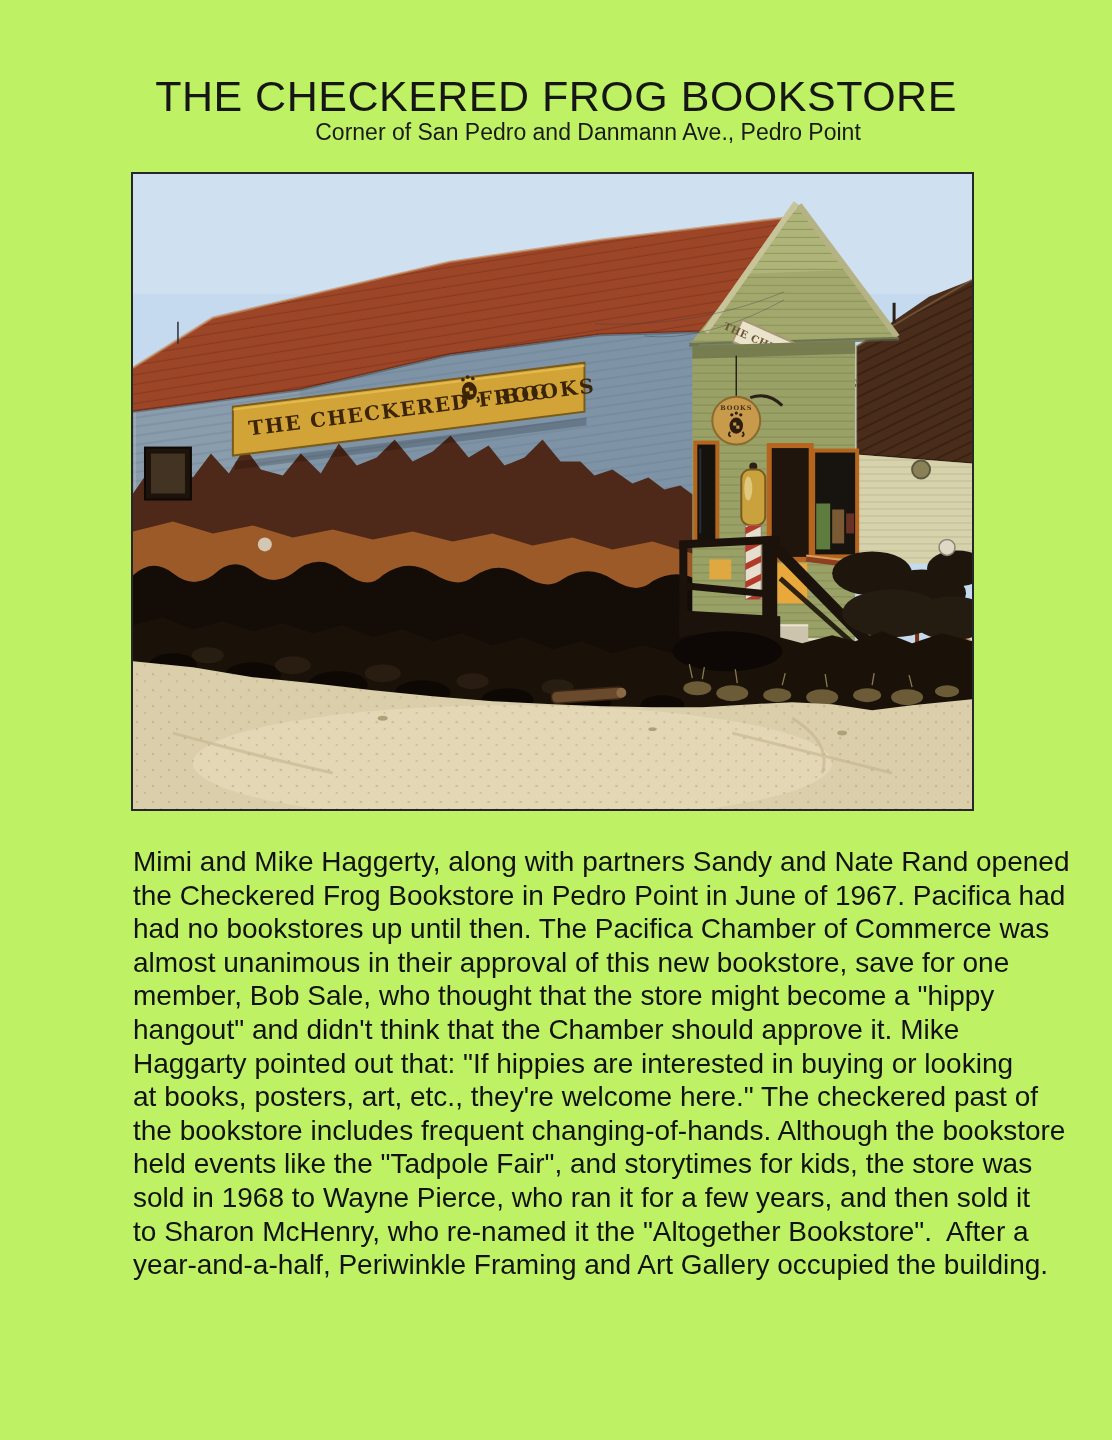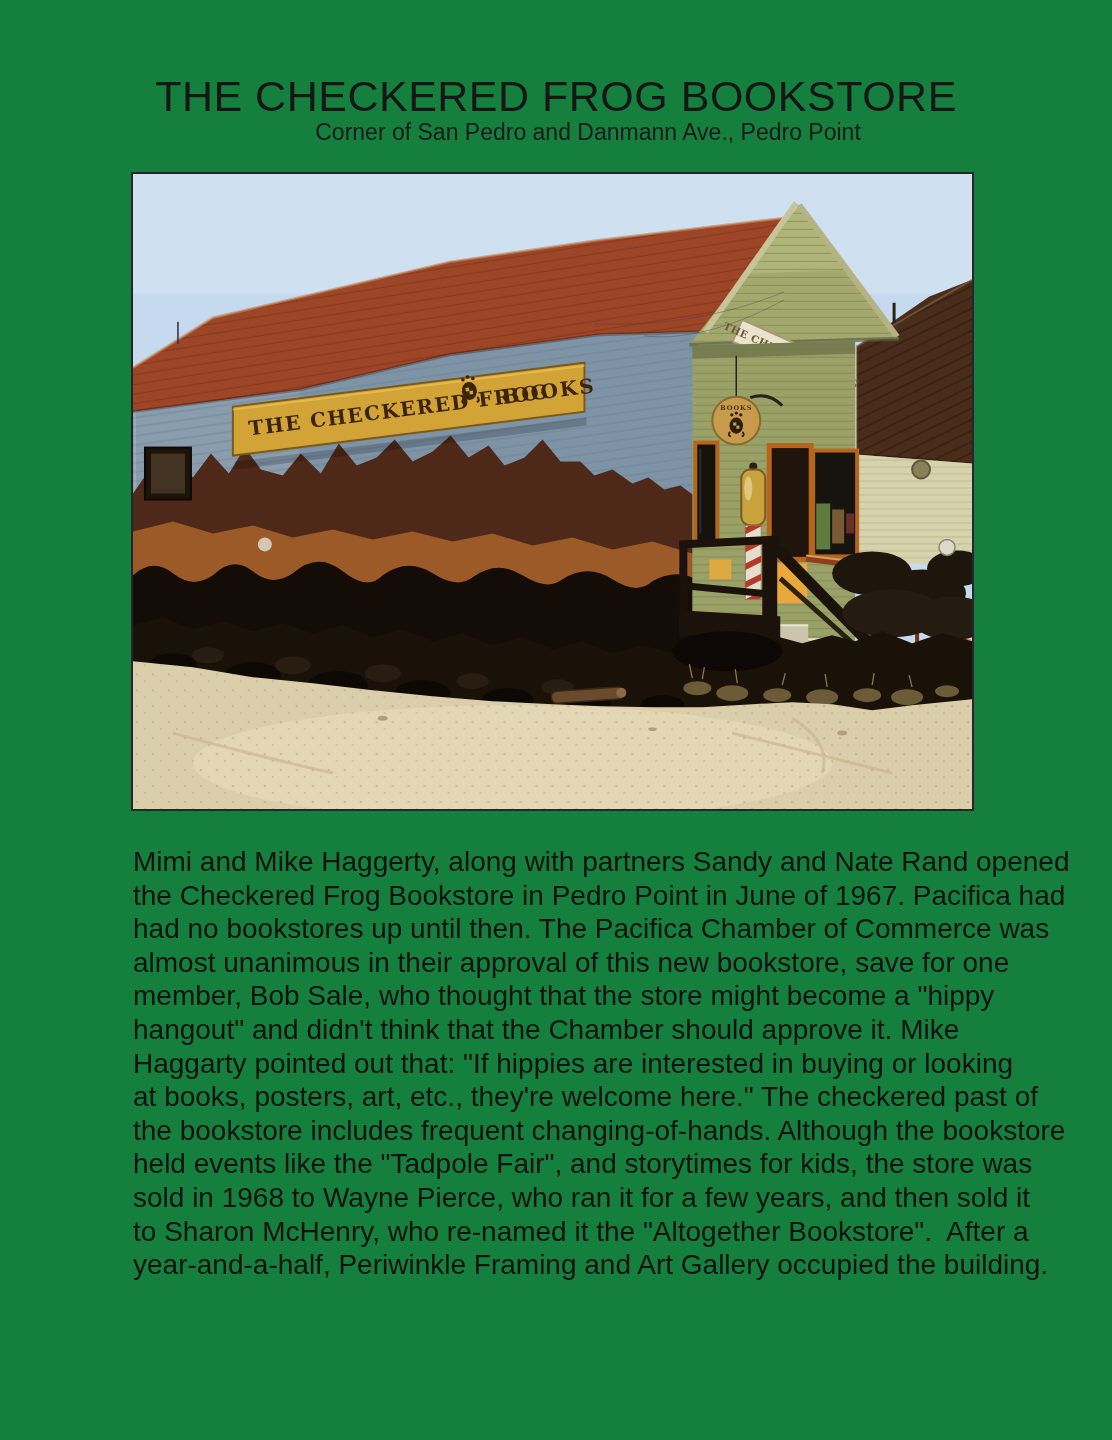--- a/index.html
+++ b/index.html
@@ -1,17 +1,17 @@
 <!DOCTYPE html>
 <html style="--sky: #c5daee; --roof-red: #9d4527; --wall-blue: #7e94a6; --mural-maroon: #4e2818; --mural-rust: #9b5a28; --mural-dark: #140d07; --sign-yellow: #d2a438; --sign-text: #3c2408; --gable-green: #a3a96d; --trim-orange: #b5651d; --stair-red: #8e3f20; --concrete: #cdc4ae; --sand: #dbcfab; --bush-dark: #1a1209;"><head>
 <meta charset="utf-8">
 <style>
   html,body{margin:0;padding:0;background:#ffffff;}
   .page{
-    position:relative;width:1112px;height:1440px;background:#15803d;
+    position:relative;width:1112px;height:1440px;background:#bef264;
     font-family:"Liberation Sans", sans-serif;color:#141414;overflow:hidden;
   }
   .title{
     position:absolute;top:72px;left:0;width:100%;text-align:center;
     font-size:43px;font-weight:400;letter-spacing:0.5px;margin:0;color:#161616;
   }
   .subtitle{
     position:absolute;top:119px;left:0;width:100%;text-align:center;
     font-size:23px;font-weight:400;color:#1a1a1a;padding-left:32px;
   }

